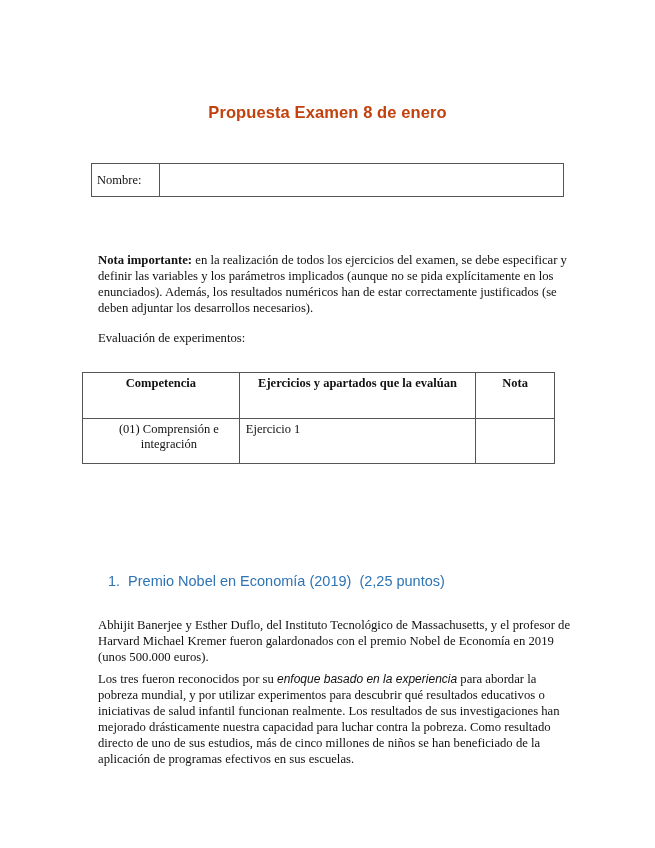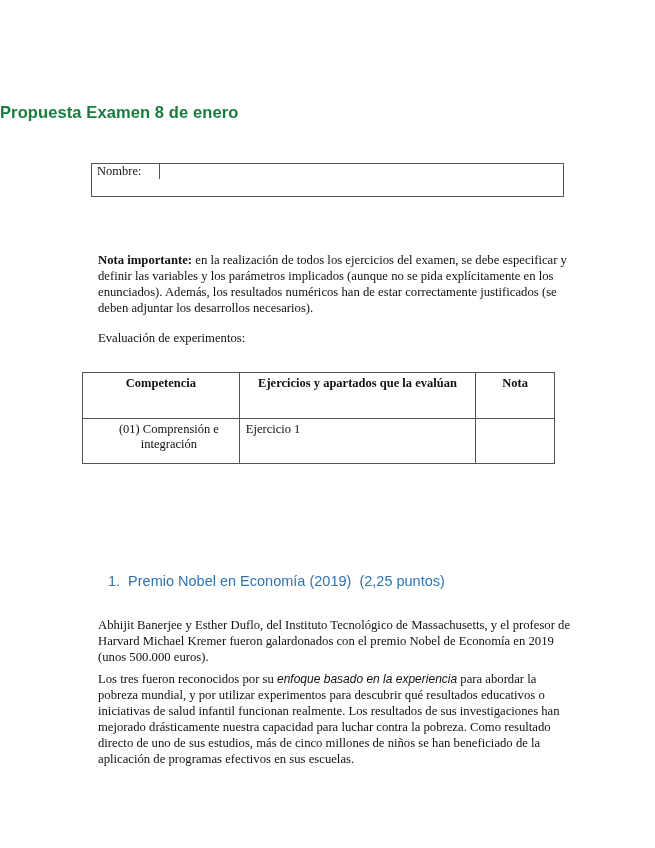--- a/index.html
+++ b/index.html
@@ -17,35 +17,35 @@
     }
     .page {
       position: absolute;
       left: 0; top: 0;
       width: 655px; height: 848px;
     }
     .doc-title {
       position: absolute;
       left: 0; right: 0;
       top: 103px;
+      text-align: center;
       font-family: "Liberation Sans", "DejaVu Sans", sans-serif;
       font-weight: bold;
       font-size: 16.5px;
-      color: #15803d;
+      color: #c2410c;
       letter-spacing: 0.1px;
     }
     
     .name-table {
       position: absolute;
       left: 91px; top: 163px;
       width: 473px; height: 34px;
       border: 1px solid #555555;
       box-sizing: border-box;
       display: flex;
-      flex-direction: column;
     }
     .name-label {
       width: 68px;
       border-right: 1px solid #555555;
       box-sizing: border-box;
       font-size: 12.5px;
       display: flex;
       align-items: center;
       padding-left: 5px;
     }

